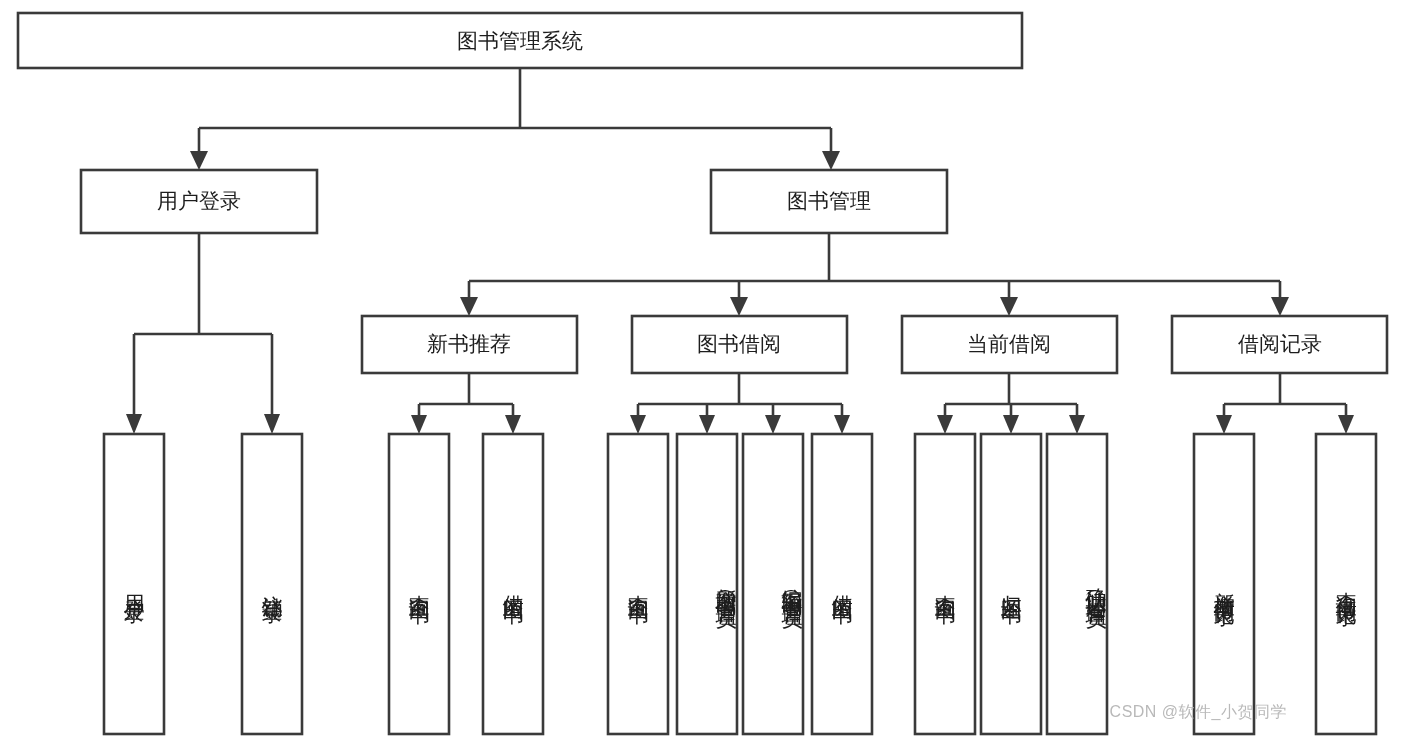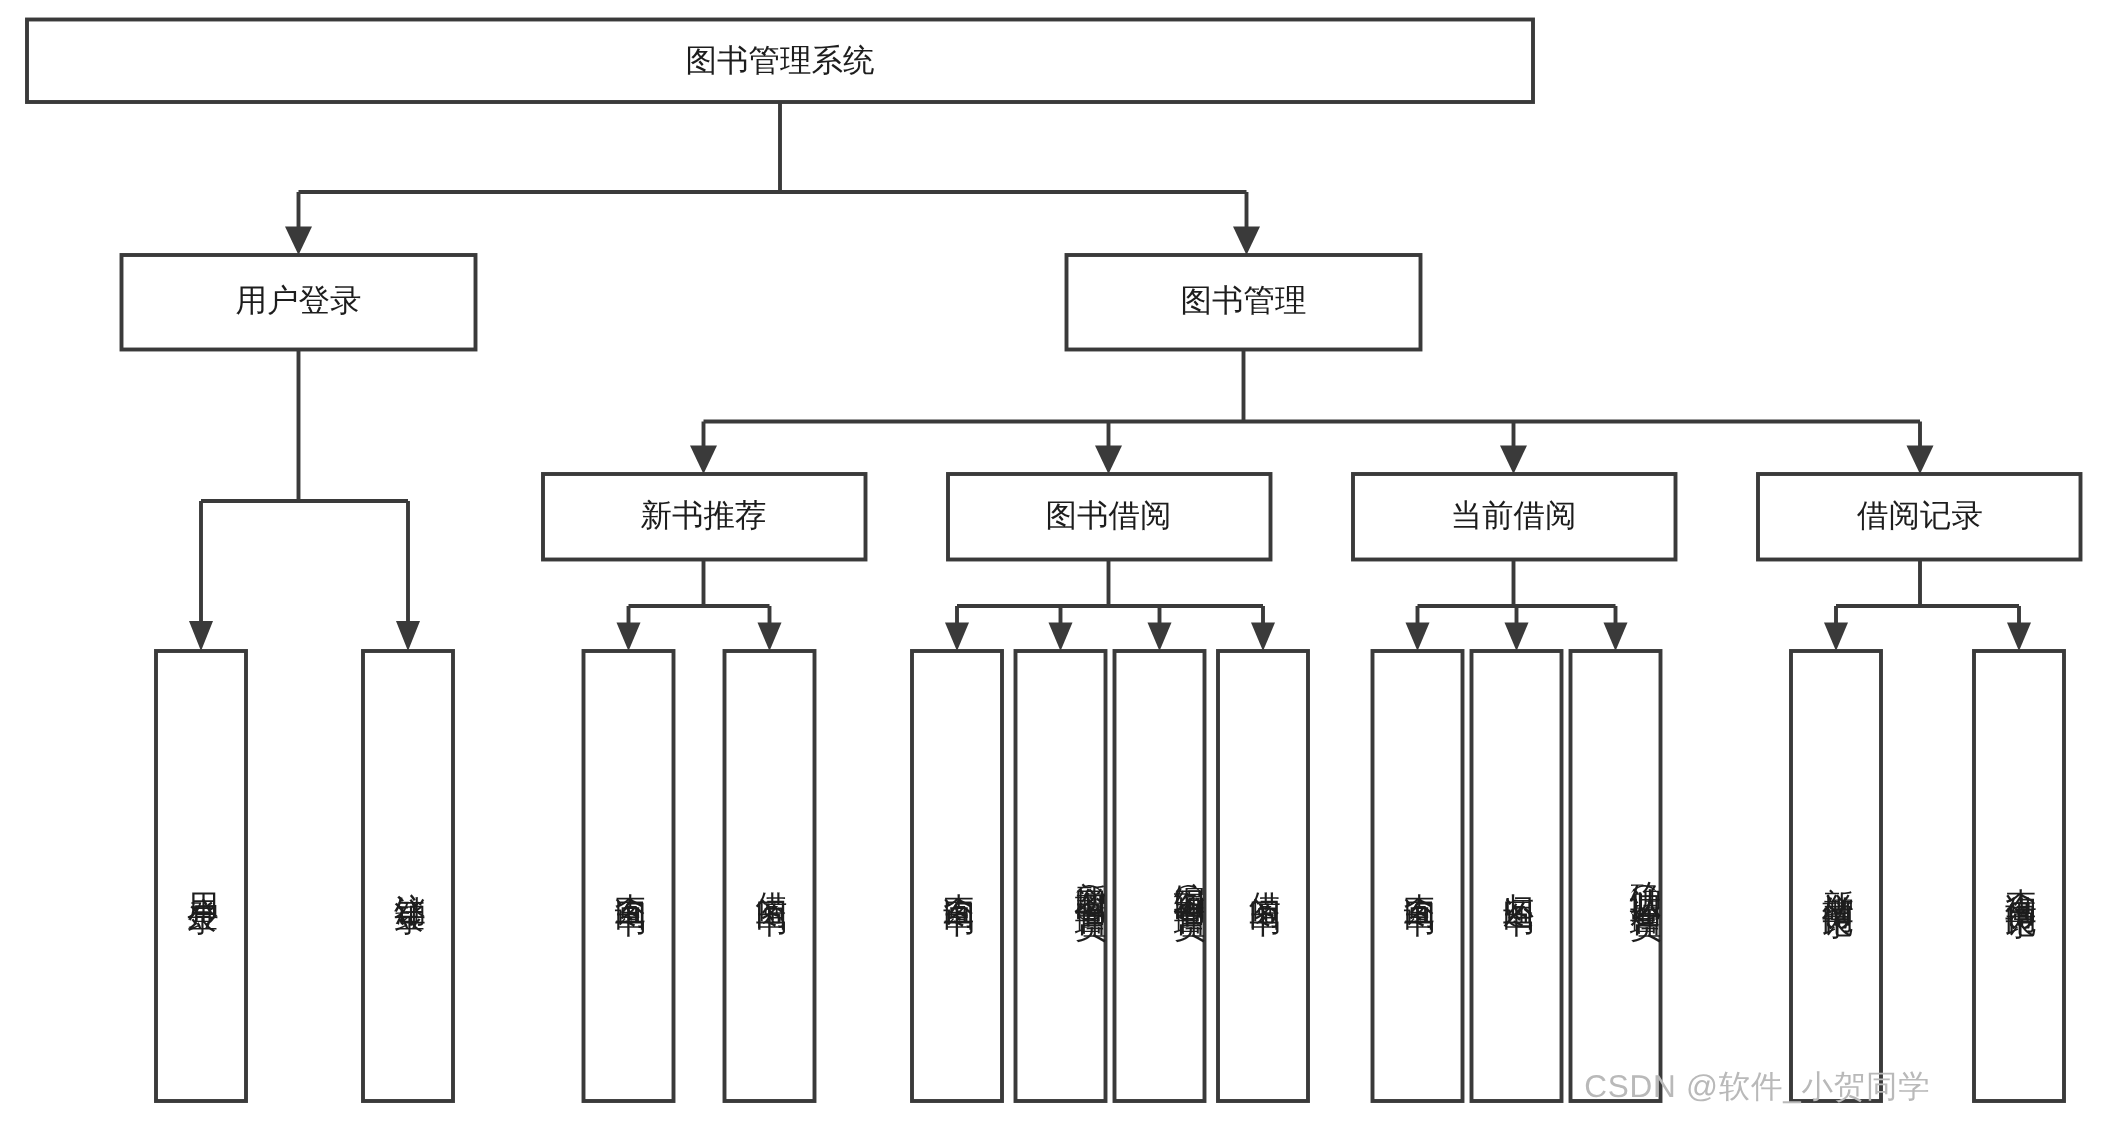--- a/index.html
+++ b/index.html
@@ -58,23 +58,23 @@
     line-height: 1.08;
     letter-spacing: 3px;
     color: #1d1d1d;
     white-space: nowrap;
     text-align: center;
     pointer-events: none;
   }
   .watermark {
     position: absolute;
     right: 8px;
-    bottom: 9px;
-    font-family: "Liberation Sans", "DejaVu Sans", sans-serif;
-    font-size: 21px;
+    bottom: 24px;
+    font-family: "Liberation Sans", "DejaVu Sans", sans-serif;
+    font-size: 16px;
     color: #b9b9b9;
     letter-spacing: 0.5px;
     white-space: nowrap;
   }
 </style>
 </head>
 <body>
 
 <div id="diagram-root">
 

